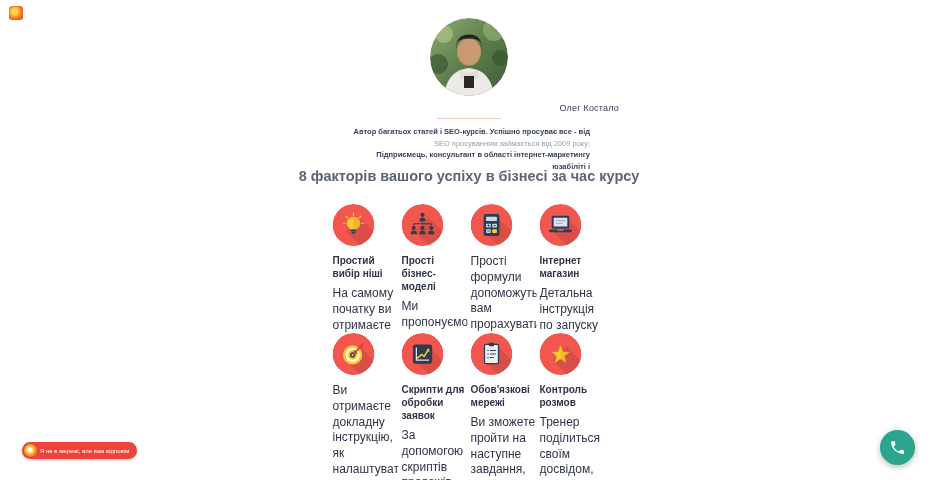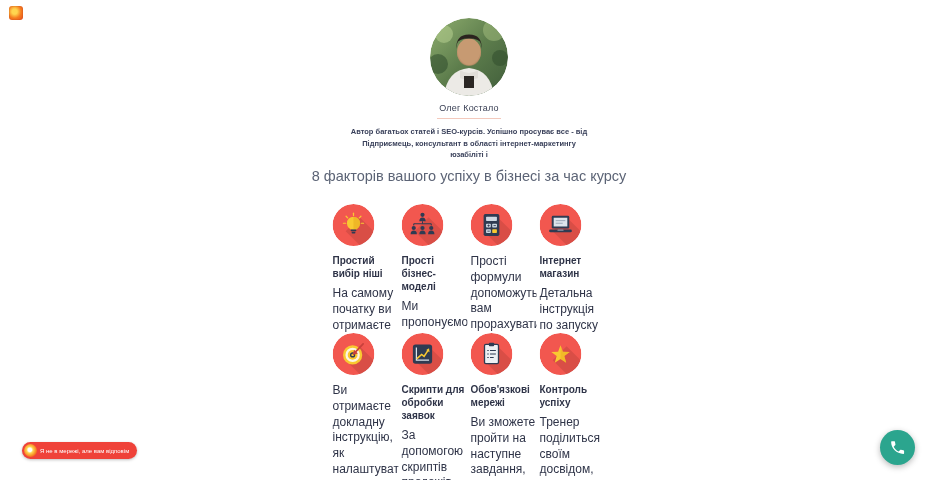--- a/index.html
+++ b/index.html
@@ -9,30 +9,30 @@
     font-family:"Liberation Sans","DejaVu Sans",sans-serif;
     color:#2F3448;
   }
   
   .site-logo{
     position:absolute;left:9px;top:6px;width:14px;height:14px;border-radius:3px;
     background:radial-gradient(circle at 40% 40%, #ffd54f 0 22%, #f57c20 55%, #e8491e 100%);
     box-shadow:0 0 0 1px rgba(0,0,0,0.05) inset;
   }
   
-  .profile{position:absolute;top:18px;left:50%;transform:translateX(-50%);width:300px;text-align:center;}
+  .profile{position:absolute;top:18px;left:50%;transform:translateX(-50%);width:300px;text-align:right;}
   .avatar{width:78px;height:78px;border-radius:50%;overflow:hidden;margin:0 auto;display:block;}
   .profile-name{margin-top:7px;font-size:9px;color:#3A4055;letter-spacing:.2px;}
   .divider{width:64px;height:1px;background:#F3C9BC;margin:5px auto 7px;}
   .bio{width:242px;margin:0 auto;font-size:7.5px;line-height:1.55;}
   .bio-strong{color:#39405A;font-weight:bold;}
   .bio-light{color:#97A0AF;font-weight:normal;}
   .section-title{
     position:absolute;top:168px;left:0;width:100%;text-align:center;
-    font-size:14.5px;color:#5C6476;font-weight:400;
+    font-size:14.5px;color:#5C6476;font-weight:700;
   }
   
   .grid{
     position:absolute;top:204px;left:50%;transform:translateX(-50%);
     width:273px;display:grid;grid-template-columns:repeat(4,66px);
     grid-template-rows:129px auto;column-gap:3px;
   }
   .card{overflow:hidden;}
   .card .icon{display:block;width:42px;height:42px;margin-bottom:8px;}
   .card-title{font-size:10px;font-weight:bold;line-height:1.3;color:#2F3448;margin:0 0 6px 0;}
@@ -85,20 +85,21 @@
         <rect x="34" y="58" width="10" height="12" fill="#2b2724"></rect>
         <ellipse cx="39" cy="34" rx="12" ry="13.5" fill="#c79a72"></ellipse>
         <path d="M26.5 31 Q25.5 16.5 39 16.5 Q52.5 16.5 51.5 31 L51 26 Q50 20.5 39 20.5 Q28 20.5 27 26 Z" fill="#2a221e"></path>
         <path d="M27 27 Q27 45 39 47 L39 47 Q51 45 51 27 L51 36 Q49 48 39 48 Q29 48 27 36 Z" fill="#b88a64" opacity=".5"></path>
       </g>
     </svg>
     <div class="profile-name">Олег Костало</div>
     <div class="divider"></div>
     <div class="bio">
       <div class="bio-strong">Автор багатьох статей і SEO-курсів. Успішно просуває все - від</div>
+      <div class="bio-light">SEO просуванням займається від 2009 року;</div>
       <div class="bio-strong">Підприємець, консультант в області інтернет-маркетингу юзабіліті і</div>
     </div>
   </div>
 
   <div class="section-title">8 факторів вашого успіху в бізнесі за час курсу</div>
 
   <div class="grid">
 
     <div class="card">
       <svg class="icon" viewBox="0 0 48 48">
@@ -287,21 +288,21 @@
               <circle cx="24" cy="24" r="24"></circle>
             </clipPath>
           </defs>
         <g clip-path="url(#c8)">
           <circle cx="24" cy="24" r="24" fill="#F2574F"></circle>
           <path d="M31 15 L58 42 L42 58 L15 31 Z" fill="rgba(0,0,0,0.10)"></path>
           <polygon points="24,14 26.7,21.3 34.5,21.6 28.4,26.4 30.5,33.9 24,29.6 17.5,33.9 19.6,26.4 13.5,21.6 21.3,21.3" fill="#F9C931"></polygon>
           <polygon points="24,14 26.7,21.3 34.5,21.6 28.4,26.4 30.5,33.9 24,29.6" fill="#E8A81F" opacity=".45"></polygon>
         </g>
       </svg>
-      <p class="card-title">Контроль успіху</p>
+      <p class="card-title">Контроль розмов</p>
       <p class="card-text">Тренер поділиться своїм досвідом, дасть зрозумілі інструкції та вчасно скорегує ваші дії</p>
     </div>
 
   </div>
 
   <div class="chat-banner">
     <div class="chat-banner-logo"></div>
     <span class="chat-banner-text">Я не в мережі, але вам відповім</span>
   </div>
 

